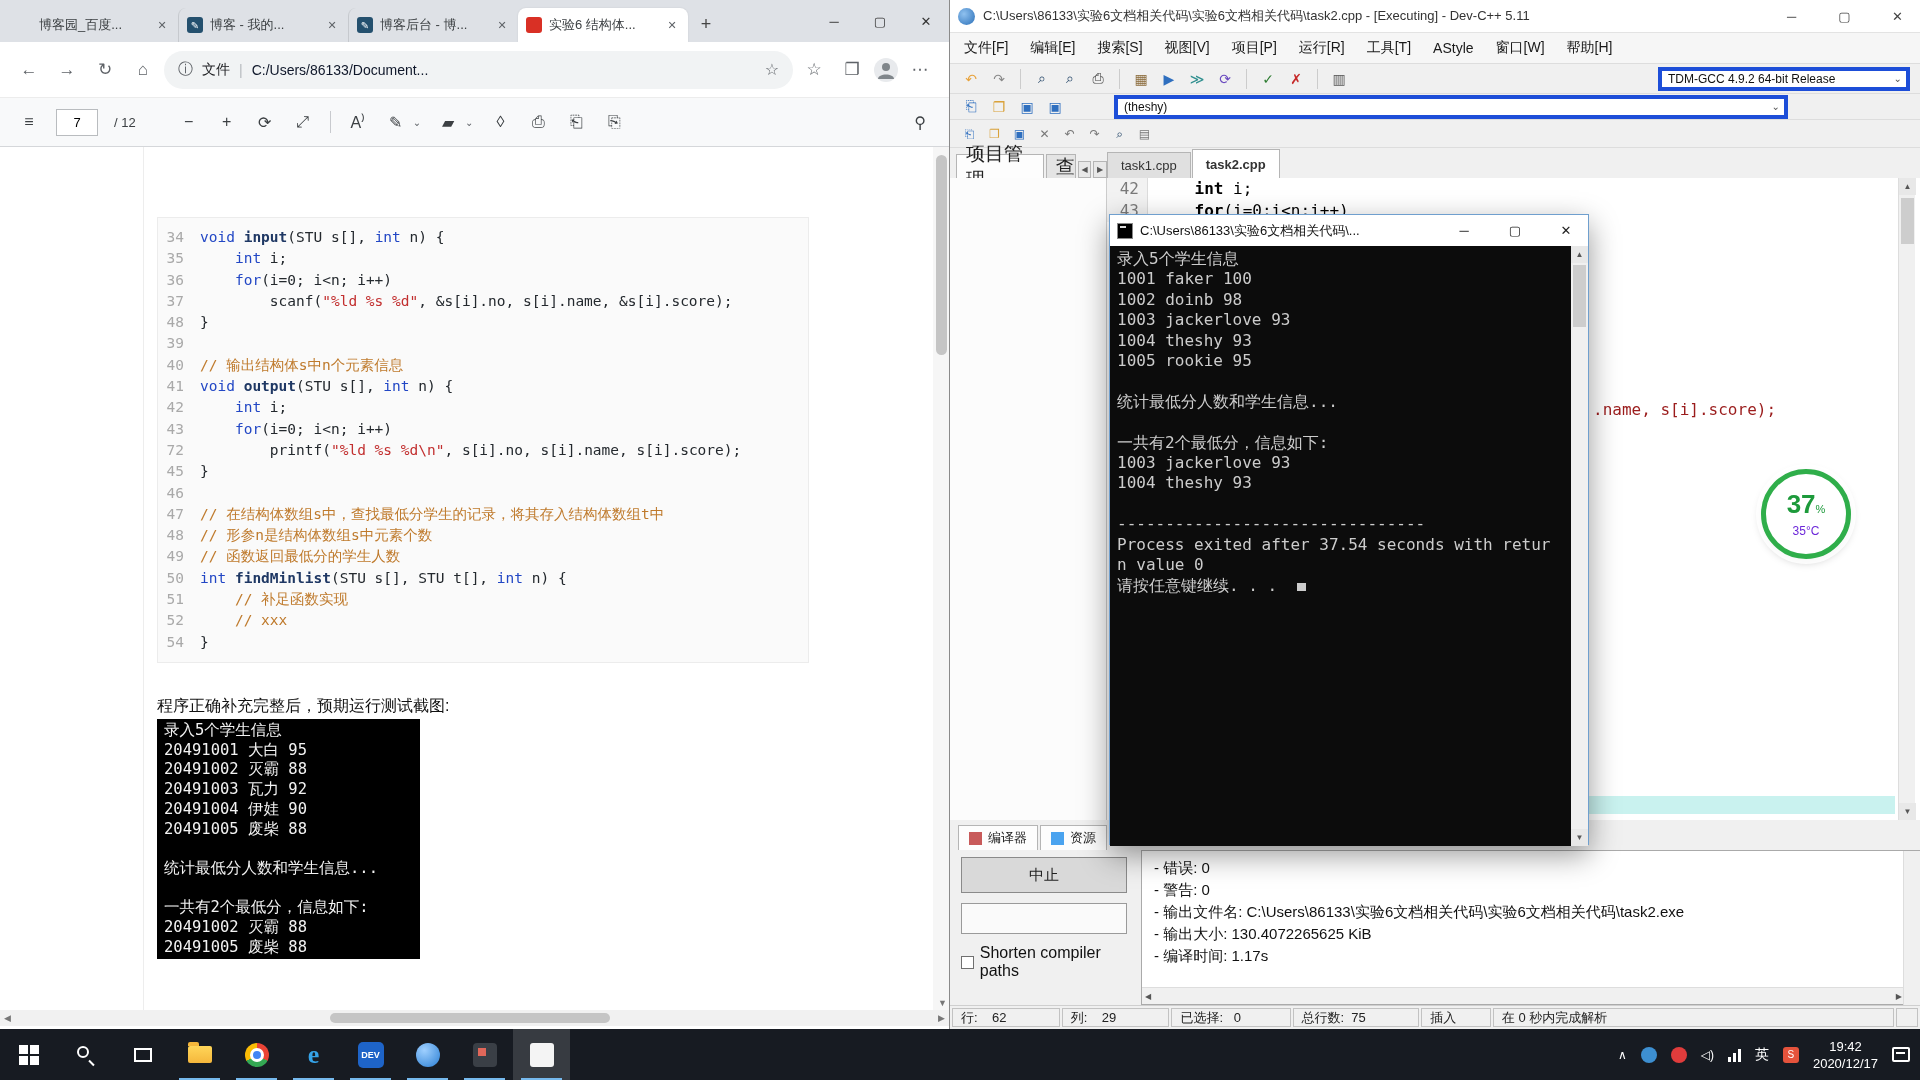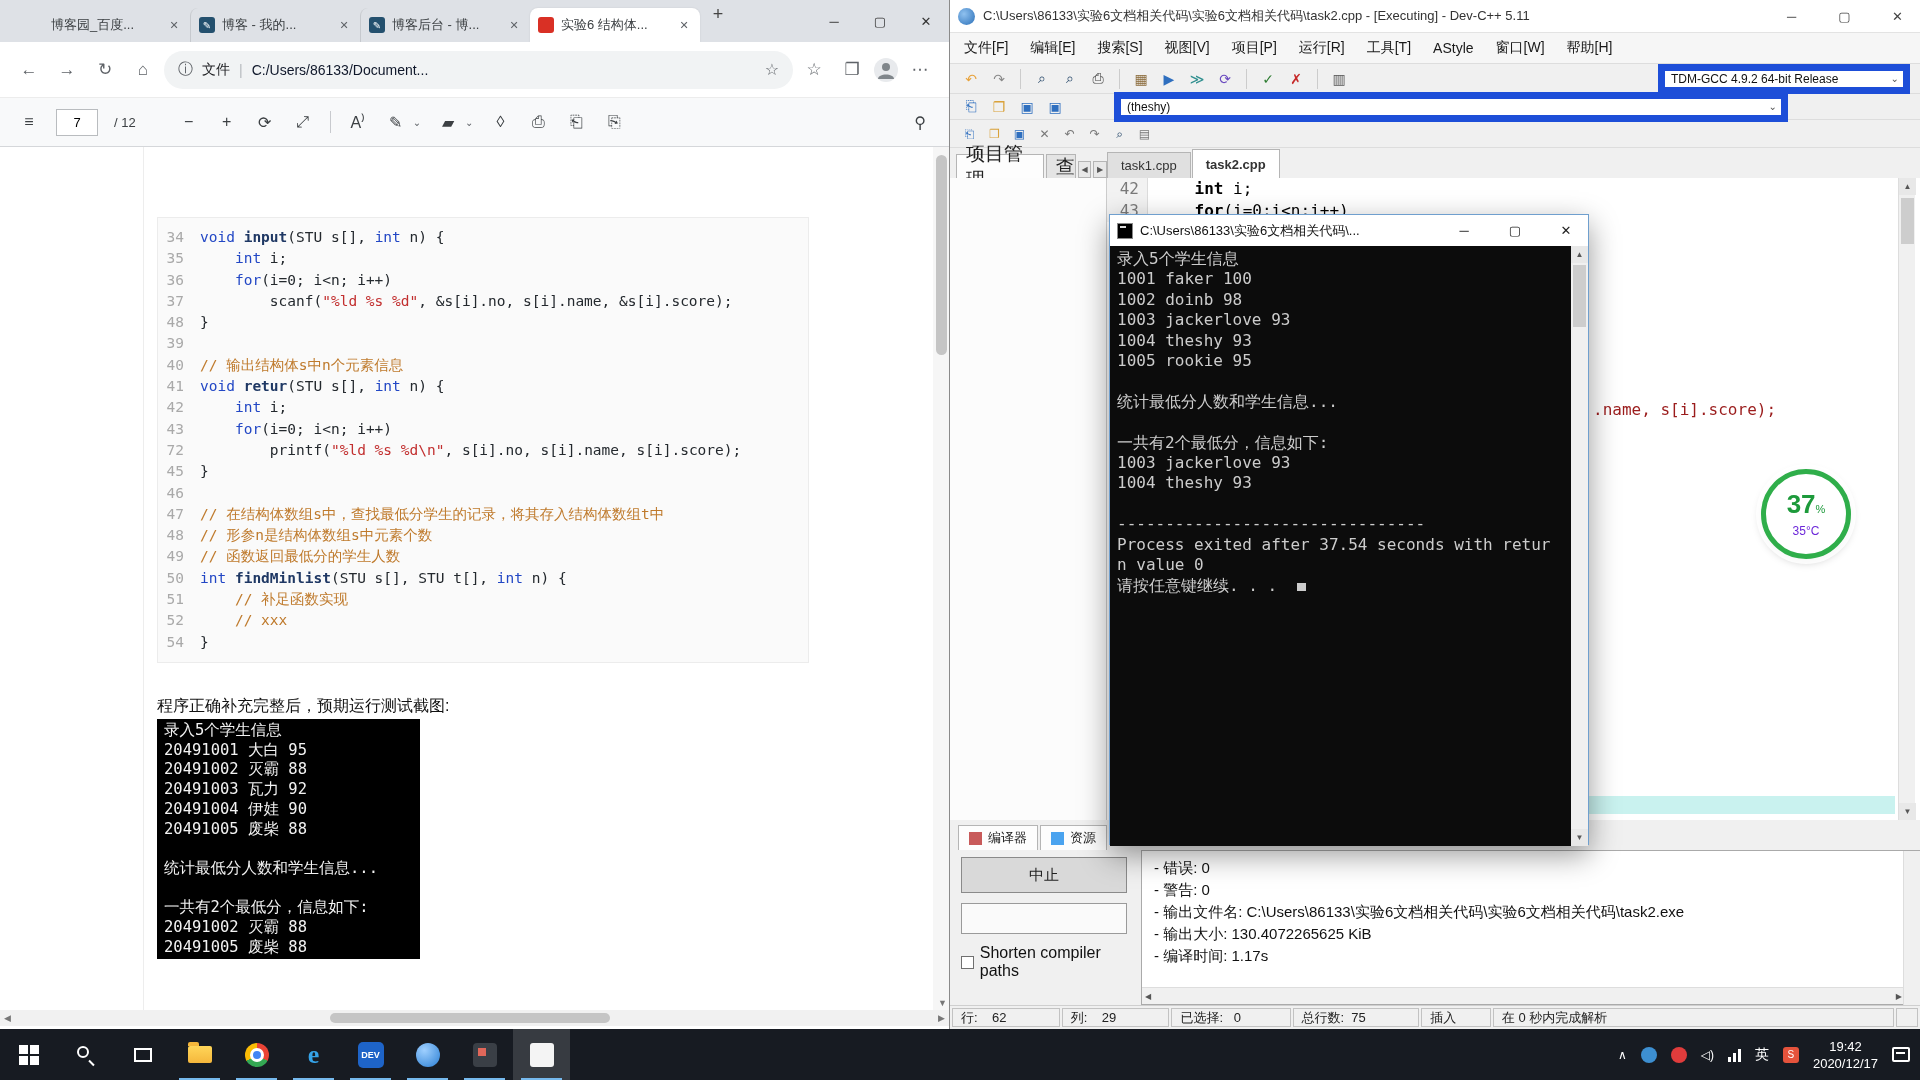--- a/index.html
+++ b/index.html
@@ -1,21 +1,21 @@
 <!DOCTYPE html>
 <html><head>
 <meta charset="utf-8">
 <style>
   *{margin:0;padding:0;box-sizing:border-box}
   html,body{width:1920px;height:1080px;background:#000;font-family:"Liberation Sans",sans-serif;overflow:hidden}
   .screen{position:relative;width:1920px;height:1080px;background:#000}
 
   
   #edge{position:absolute;left:0;top:0;width:949px;height:1029px;background:#fff}
-  .tabstrip{position:absolute;left:0;top:0;width:949px;height:42px;background:#dee1e6;display:flex;padding-left:20px}
+  .tabstrip{position:absolute;left:0;top:0;width:949px;height:42px;background:#dee1e6;display:flex;align-items:flex-end;padding-left:8px}
   #edge-tabs{display:flex;align-items:flex-end;height:42px}
   .bt{width:170px;height:34px;display:flex;align-items:center;gap:7px;padding:0 8px;border-radius:8px 8px 0 0;color:#3c4043;font-size:13px;position:relative;cursor:default;border-left:1px solid #c6c9ce}
   .bt:first-child{border-left:none}
   .bt.active{background:#fff;border-left:none;box-shadow:0 0 2px rgba(0,0,0,.1)}
   .bt .fav{width:16px;height:16px;flex:none;display:flex;align-items:center;justify-content:center;font-size:10px;color:#fff;border-radius:3px}
   .fav-quill{background:#24506e}
   .fav-pdf{background:#d93025}
   .bt .ttl{flex:1;overflow:hidden;white-space:nowrap}
   .bt .tabx{width:16px;height:16px;line-height:16px;text-align:center;border-radius:50%;font-size:11px;color:#5f6368}
   .newtab{width:28px;height:28px;margin:0 0 4px 4px;display:flex;align-items:center;justify-content:center;font-size:18px;color:#444}
@@ -69,21 +69,21 @@
   .dwc{width:45px;height:33px;display:flex;align-items:center;justify-content:center;font-size:13px;color:#444}
   .dmenu{position:absolute;left:0;top:33px;width:100%;height:31px;background:#f6f6f6;display:flex;align-items:center;gap:22px;padding-left:14px;font-size:14px;color:#1a1a1a;border-bottom:1px solid #ddd}
   .dmenu span{cursor:default}
   .dtb1{position:absolute;left:0;top:64px;width:100%;height:30px;display:flex;align-items:center;padding-left:10px;border-bottom:1px solid #ddd}
   .dtb2{position:absolute;left:0;top:94px;width:100%;height:26px;display:flex;align-items:center;padding-left:10px;border-bottom:1px solid #ddd}
   .dtb3{position:absolute;left:0;top:120px;width:100%;height:28px;display:flex;align-items:center;padding-left:10px;border-bottom:1px solid #ddd}
   .tbrow{display:flex;align-items:center;gap:6px}
   .tbi{width:22px;height:22px;display:flex;align-items:center;justify-content:center;font-size:14px;border-radius:3px}
   .tbi.small{width:19px;height:19px;font-size:12px}
   .tbsep{width:1px;height:20px;background:#ccc;margin:0 4px}
-  .combo{height:23px;background:#fff;border:7px solid #1d4ed8;display:flex;align-items:center;justify-content:space-between;padding:8px 6px;font-size:12px;color:#111}
+  .combo{height:23px;background:#fff;border:4px solid #1d4ed8;display:flex;align-items:center;justify-content:space-between;padding:8px 6px;font-size:12px;color:#111}
   .combo .carat{font-size:10px;color:#555;background:#e8e8e8;border-left:1px solid #bbb;height:100%;display:flex;align-items:center;padding:0 4px;margin-right:-6px}
   .compiler{width:252px;margin-left:auto;margin-right:10px}
   .globals{width:674px;margin-left:48px}
 
   .dtabs{position:absolute;left:0;top:148px;width:100%;height:30px;display:flex;align-items:flex-end}
   .ptabs{width:157px;display:flex;align-items:flex-end;padding-left:6px;gap:2px}
   .ptab{height:24px;padding:0 9px;background:#fdfdfd;border:1px solid #b5b5b5;border-bottom:none;font-size:19px;display:flex;align-items:center;color:#222}
   .ptab:nth-child(2){background:#e4e4e4;max-width:30px;overflow:hidden}
   .pnav{width:15px;height:17px;background:#e8e8e8;border:1px solid #b5b5b5;font-size:8px;display:flex;align-items:center;justify-content:center;color:#555}
   .etabs{display:flex;align-items:flex-end;gap:1px}
@@ -272,21 +272,21 @@
     <div class="pdfbody">
       <div class="pageedge"></div>
       <div class="codeblock" id="pdf-code">
           <div class="cl"><span class="ln">34</span><span class="ct"><span class="seg-kw">void </span><span class="seg-fn">input</span><span class="seg-pl">(STU s[], </span><span class="seg-kw">int</span><span class="seg-pl"> n) {</span></span></div>
           <div class="cl"><span class="ln">35</span><span class="ct"><span class="seg-pl">    </span><span class="seg-kw">int</span><span class="seg-pl"> i;</span></span></div>
           <div class="cl"><span class="ln">36</span><span class="ct"><span class="seg-pl">    </span><span class="seg-kw">for</span><span class="seg-pl">(i=0; i&lt;n; i++)</span></span></div>
           <div class="cl"><span class="ln">37</span><span class="ct"><span class="seg-pl">        scanf(</span><span class="seg-str">"%ld %s %d"</span><span class="seg-pl">, &amp;s[i].no, s[i].name, &amp;s[i].score);</span></span></div>
           <div class="cl"><span class="ln">48</span><span class="ct"><span class="seg-pl">}</span></span></div>
           <div class="cl"><span class="ln">39</span><span class="ct"><span class="seg-pl">&nbsp;</span></span></div>
           <div class="cl"><span class="ln">40</span><span class="ct"><span class="seg-cm">// 输出结构体s中n个元素信息</span></span></div>
-          <div class="cl"><span class="ln">41</span><span class="ct"><span class="seg-kw">void </span><span class="seg-fn">retur</span><span class="seg-pl">(STU s[], </span><span class="seg-kw">int</span><span class="seg-pl"> n) {</span></span></div>
+          <div class="cl"><span class="ln">41</span><span class="ct"><span class="seg-kw">void </span><span class="seg-fn">output</span><span class="seg-pl">(STU s[], </span><span class="seg-kw">int</span><span class="seg-pl"> n) {</span></span></div>
           <div class="cl"><span class="ln">42</span><span class="ct"><span class="seg-pl">    </span><span class="seg-kw">int</span><span class="seg-pl"> i;</span></span></div>
           <div class="cl"><span class="ln">43</span><span class="ct"><span class="seg-pl">    </span><span class="seg-kw">for</span><span class="seg-pl">(i=0; i&lt;n; i++)</span></span></div>
           <div class="cl"><span class="ln">72</span><span class="ct"><span class="seg-pl">        printf(</span><span class="seg-str">"%ld %s %d\n"</span><span class="seg-pl">, s[i].no, s[i].name, s[i].score);</span></span></div>
           <div class="cl"><span class="ln">45</span><span class="ct"><span class="seg-pl">}</span></span></div>
           <div class="cl"><span class="ln">46</span><span class="ct"><span class="seg-pl">&nbsp;</span></span></div>
           <div class="cl"><span class="ln">47</span><span class="ct"><span class="seg-cm">// 在结构体数组s中，查找最低分学生的记录，将其存入结构体数组t中</span></span></div>
           <div class="cl"><span class="ln">48</span><span class="ct"><span class="seg-cm">// 形参n是结构体数组s中元素个数</span></span></div>
           <div class="cl"><span class="ln">49</span><span class="ct"><span class="seg-cm">// 函数返回最低分的学生人数</span></span></div>
           <div class="cl"><span class="ln">50</span><span class="ct"><span class="seg-kw">int </span><span class="seg-fn">findMinlist</span><span class="seg-pl">(STU s[], STU t[], </span><span class="seg-kw">int</span><span class="seg-pl"> n) {</span></span></div>
           <div class="cl"><span class="ln">51</span><span class="ct"><span class="seg-pl">    </span><span class="seg-cm">// 补足函数实现</span></span></div>

